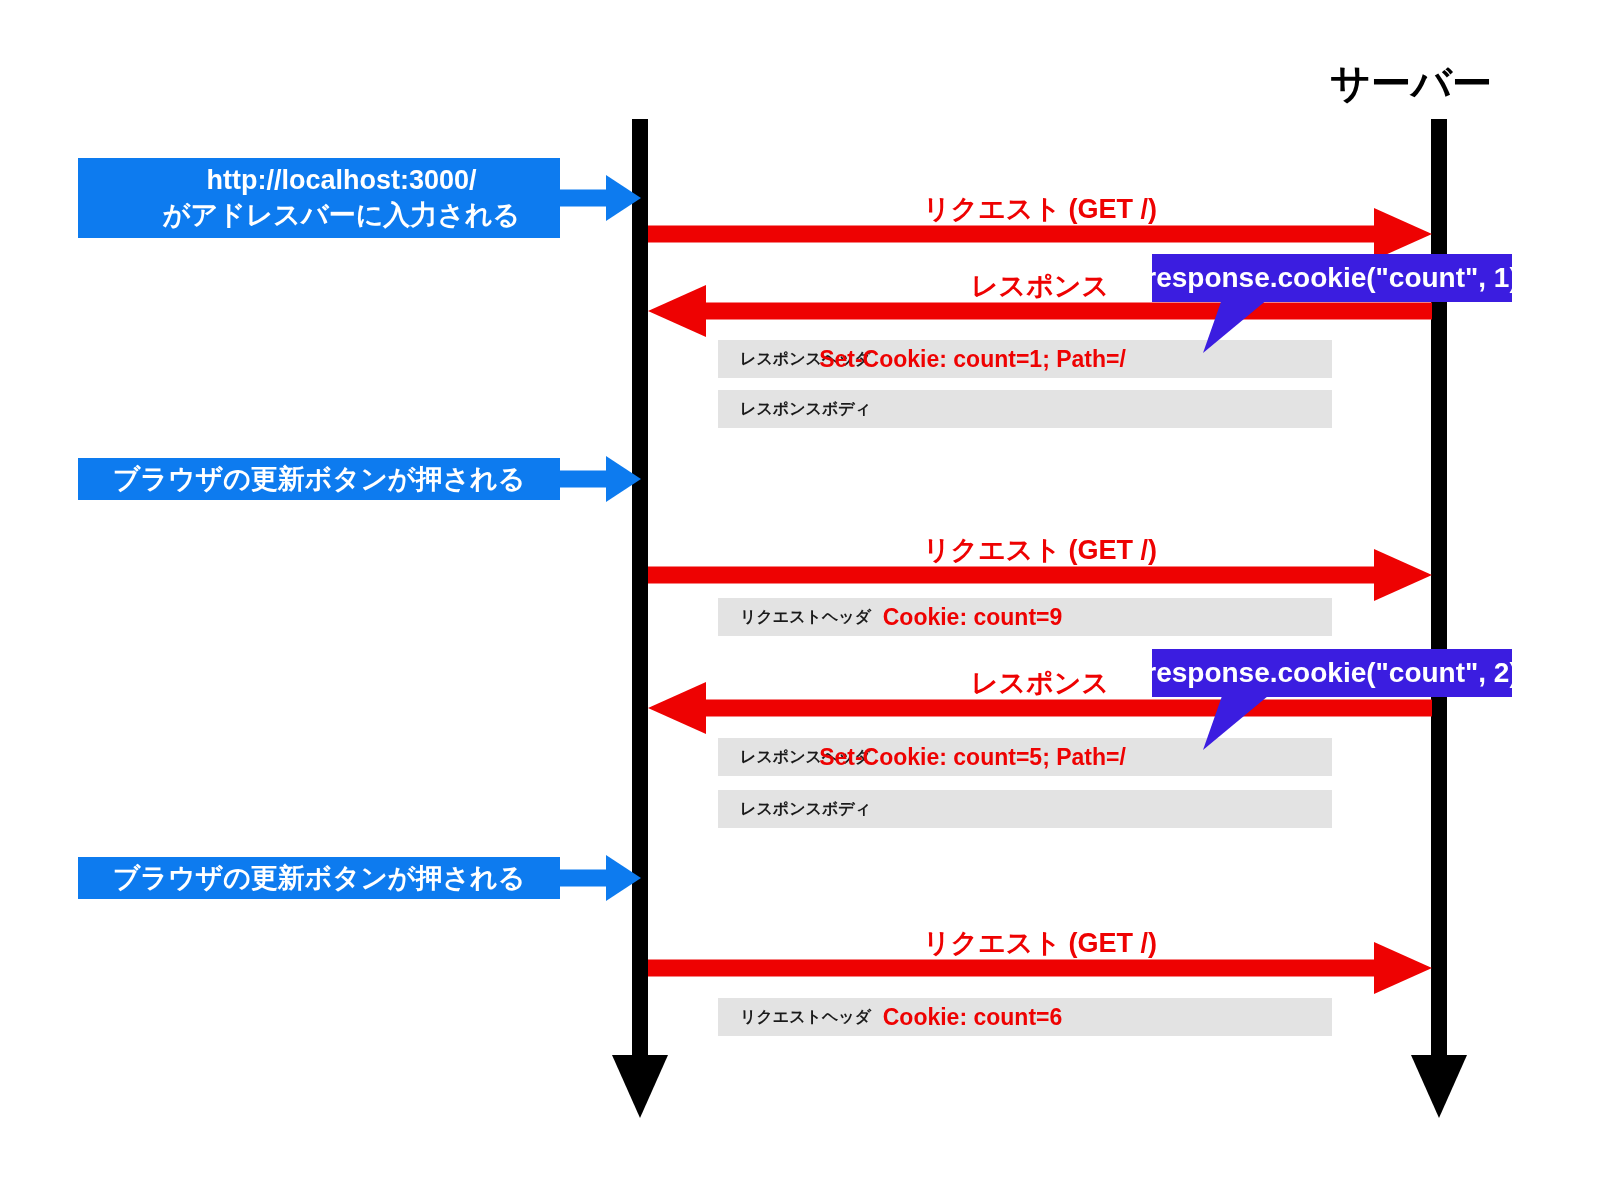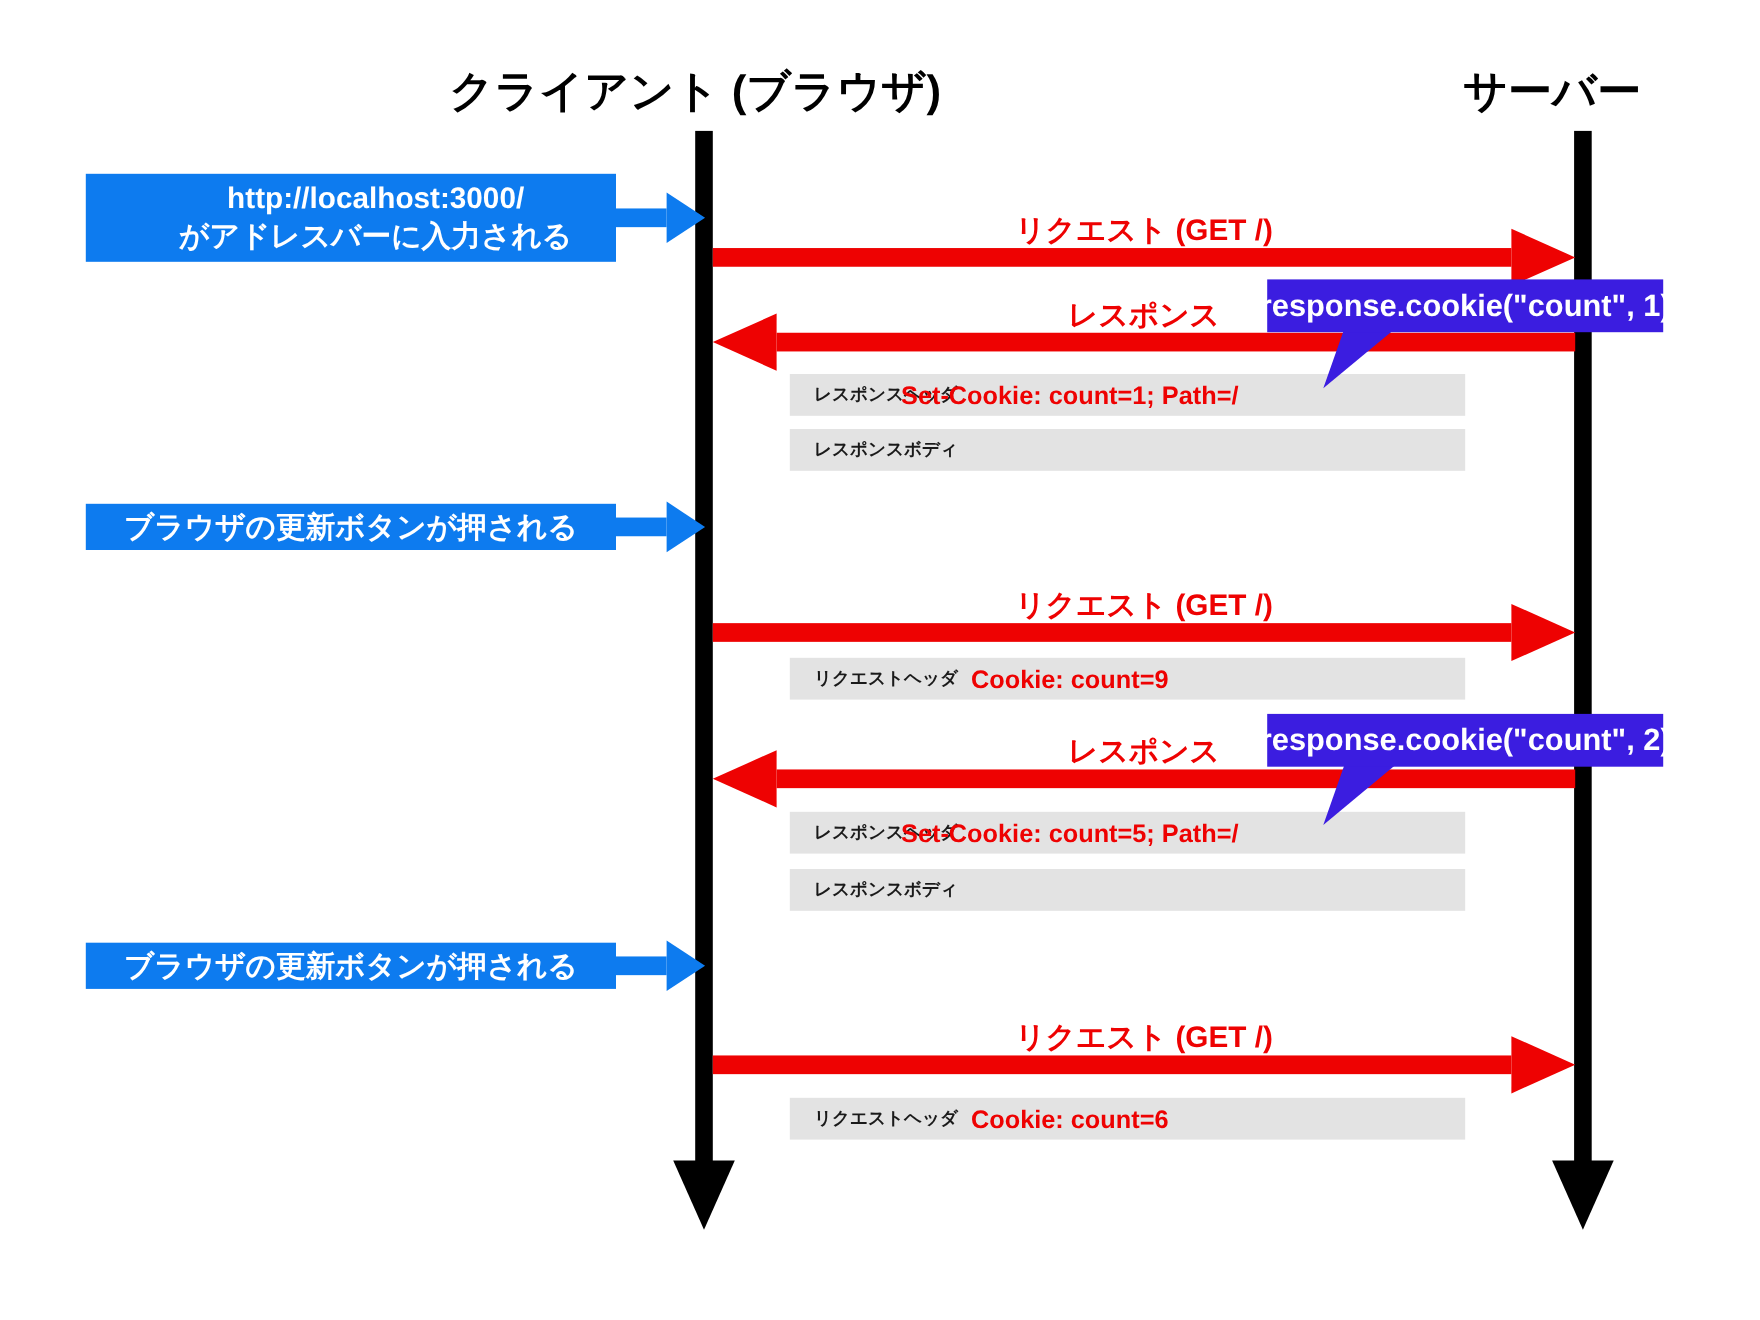--- a/index.html
+++ b/index.html
@@ -152,21 +152,20 @@
     <g>
       <rect class="shape-blue" x="558" y="470.5" width="48" height="17"></rect>
       <polygon class="shape-blue" points="606,456 606,502 641,479"></polygon>
     </g>
     <g>
       <rect class="shape-blue" x="558" y="869.5" width="48" height="17"></rect>
       <polygon class="shape-blue" points="606,855 606,901 641,878"></polygon>
     </g>
   </svg>
 
-  <div class="abs lifeline-title" style="left:332px; top:58px; width:600px;">クライアント (ブラウザ)</div>
   <div class="abs lifeline-title" style="left:1211px; top:58px; width:400px;">サーバー</div>
 
   <div class="abs event-box" style="left:78px; top:158px; width:482px; height:80px;padding-left:45px;">
     <span>http://localhost:3000/</span>
     <span>がアドレスバーに入力される</span>
   </div>
   <div class="abs event-box" style="left:78px; top:458px; width:482px; height:42px;">
     <span>ブラウザの更新ボタンが押される</span>
   </div>
   <div class="abs event-box" style="left:78px; top:857px; width:482px; height:42px;">

